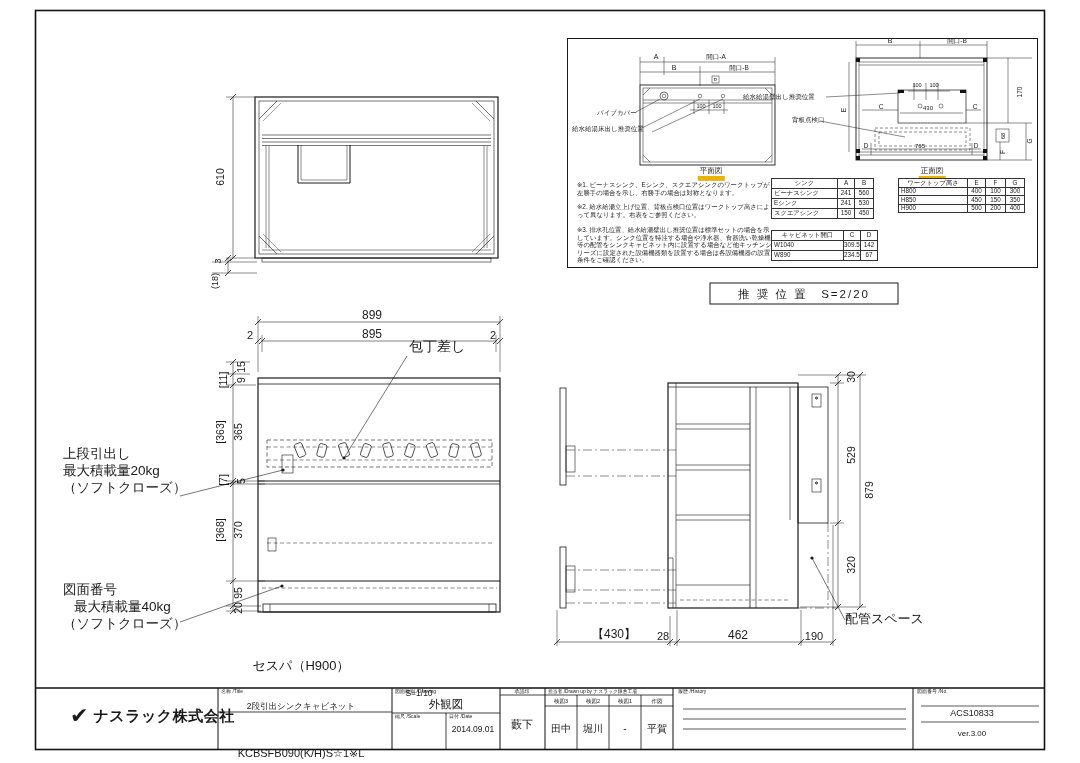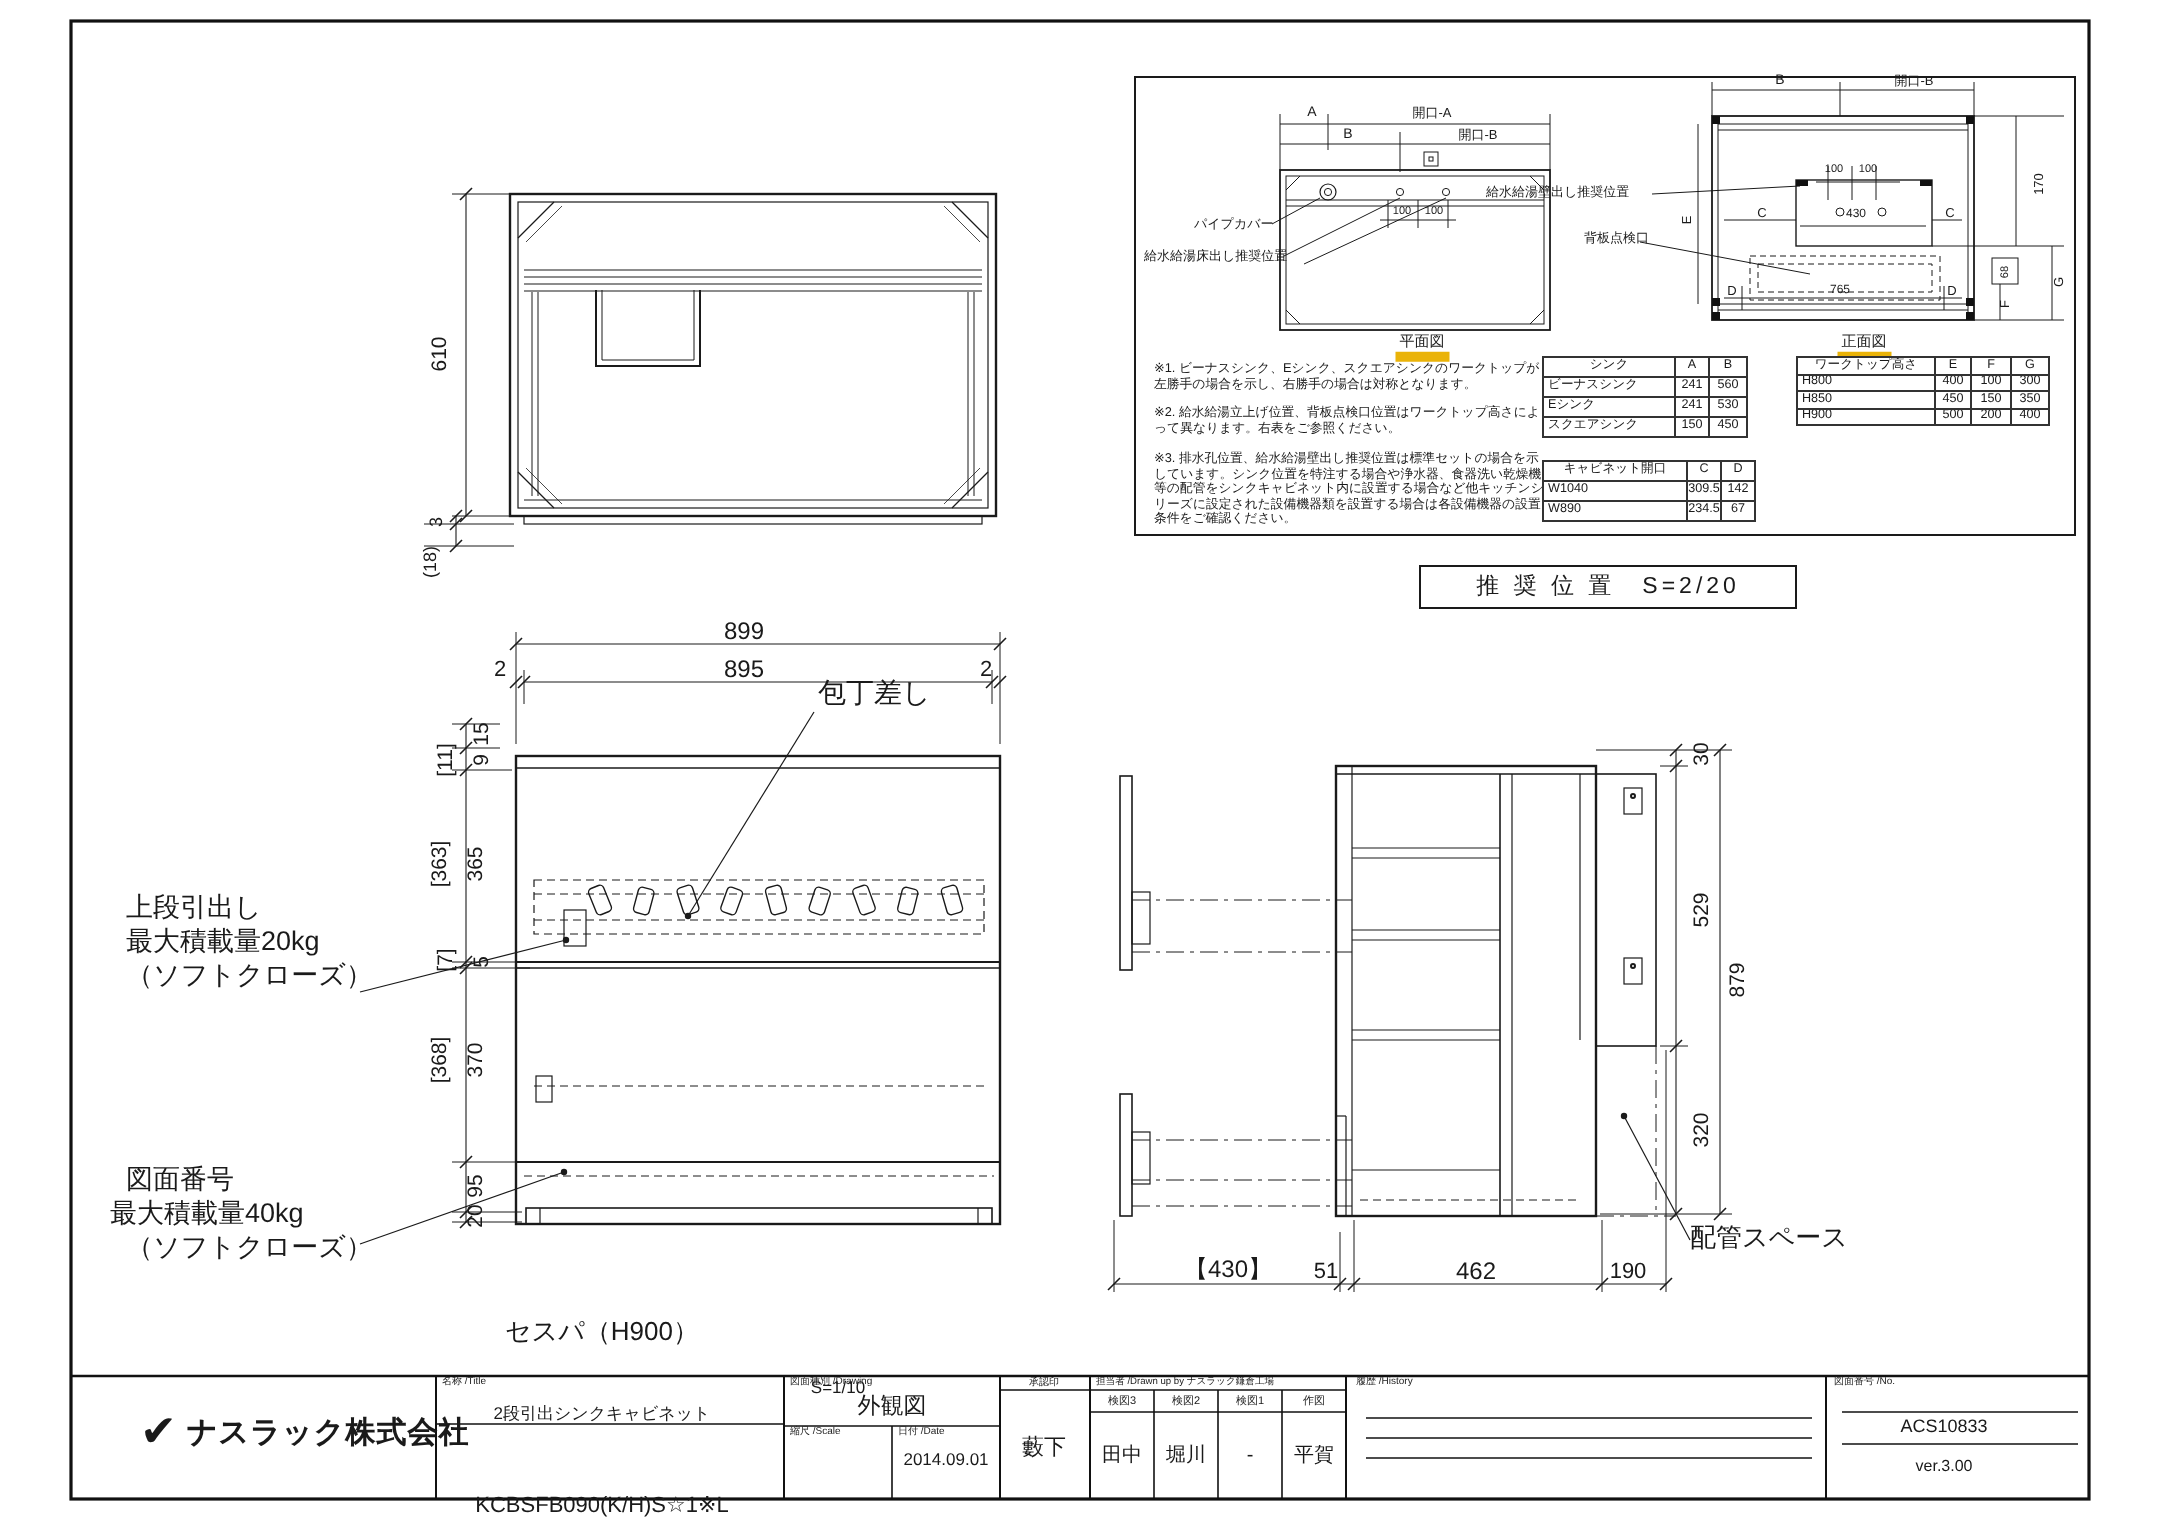--- a/index.html
+++ b/index.html
@@ -336,29 +336,29 @@
 <span class="t tr" style="left:242px;top:481px;font-size:10.5px">5</span>
 <span class="t tr" style="left:224px;top:480px;font-size:10.5px">[7]</span>
 <span class="t tr" style="left:239px;top:530px;font-size:10.5px">370</span>
 <span class="t tr" style="left:221px;top:530px;font-size:10.5px">[368]</span>
 <span class="t tr" style="left:239px;top:593px;font-size:10.5px">95</span>
 <span class="t tr" style="left:239px;top:608px;font-size:10.5px">20</span>
 <span class="t" style="left:63px;top:447px;font-size:13.5px">上段引出し</span>
 <span class="t" style="left:63px;top:464px;font-size:13.5px">最大積載量20kg</span>
 <span class="t" style="left:63px;top:481px;font-size:13.5px">（ソフトクローズ）</span>
 <span class="t" style="left:63px;top:583px;font-size:13.5px">図面番号</span>
-<span class="t" style="left:55px;top:600px;font-size:13.5px">最大積載量40kg</span>
+<span class="t" style="left:74px;top:600px;font-size:13.5px">最大積載量40kg</span>
 <span class="t" style="left:63px;top:617px;font-size:13.5px">（ソフトクローズ）</span>
 
 <span class="t tr" style="left:852px;top:377px;font-size:10.5px">30</span>
 <span class="t tr" style="left:852px;top:455px;font-size:10.5px">529</span>
 <span class="t tr" style="left:852px;top:565px;font-size:10.5px">320</span>
 <span class="t tr" style="left:870px;top:490px;font-size:10.5px">879</span>
 <span class="t tc" style="left:614px;top:635px;font-size:12px">【430】</span>
-<span class="t tc" style="left:663px;top:636px;font-size:11px">51</span>
+<span class="t tc" style="left:663px;top:636px;font-size:11px">28</span>
 <span class="t tc" style="left:738px;top:636px;font-size:12px">462</span>
 <span class="t tc" style="left:814px;top:636px;font-size:11px">190</span>
 <span class="t" style="left:845px;top:612px;font-size:13px">配管スペース</span>
 
 <span class="t tc" style="left:804px;top:294px;font-size:11.5px;letter-spacing:2px">推 奨 位 置　S=2/20</span>
 
 <span class="t tc" style="left:656px;top:57px;font-size:7px">A</span>
 <span class="t tc" style="left:716px;top:57px;font-size:6.5px">開口-A</span>
 <span class="t tc" style="left:674px;top:68px;font-size:7px">B</span>
 <span class="t tc" style="left:739px;top:68px;font-size:6.5px">開口-B</span>

